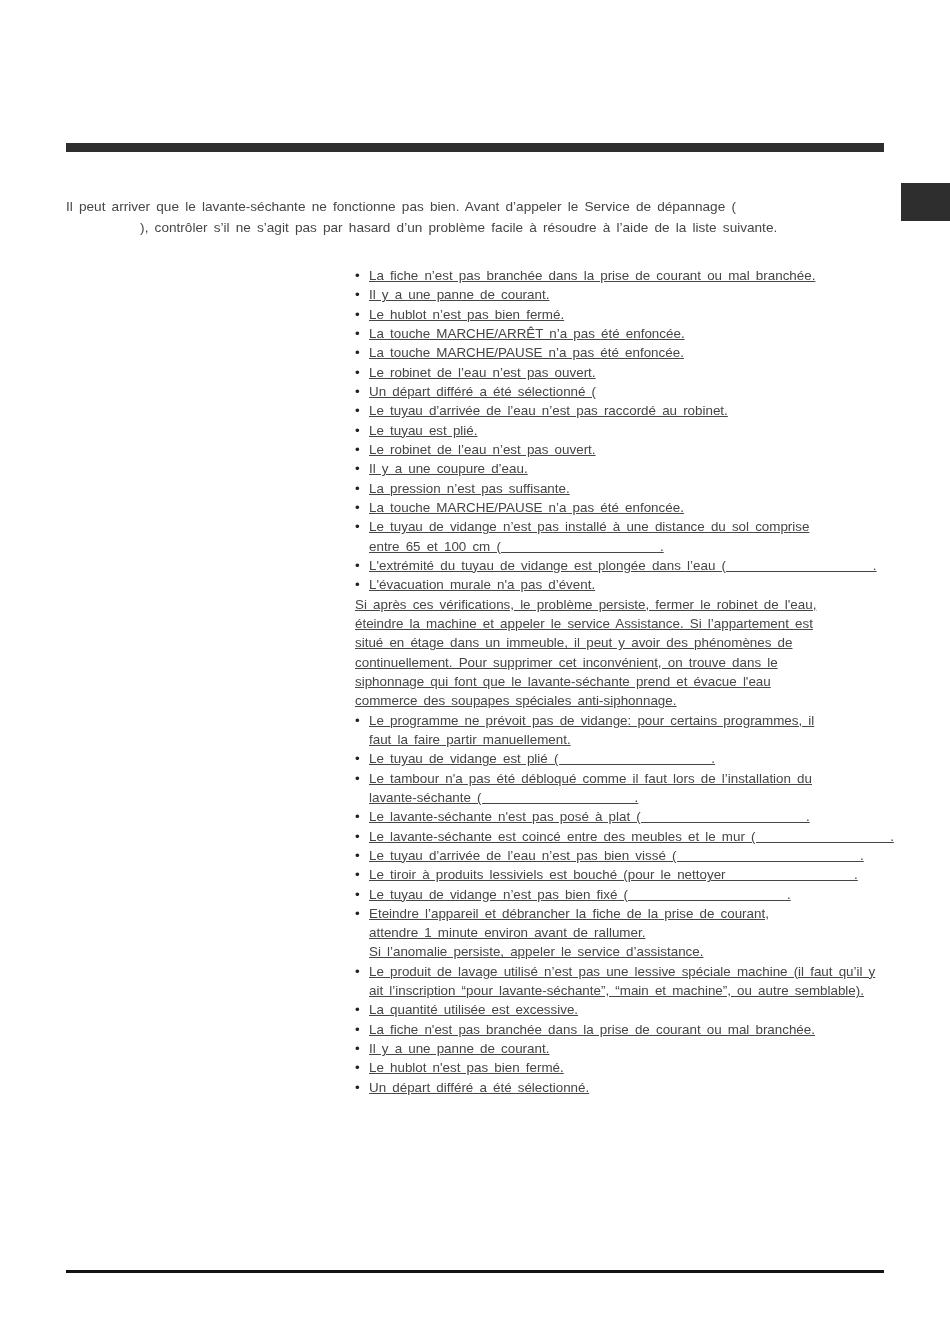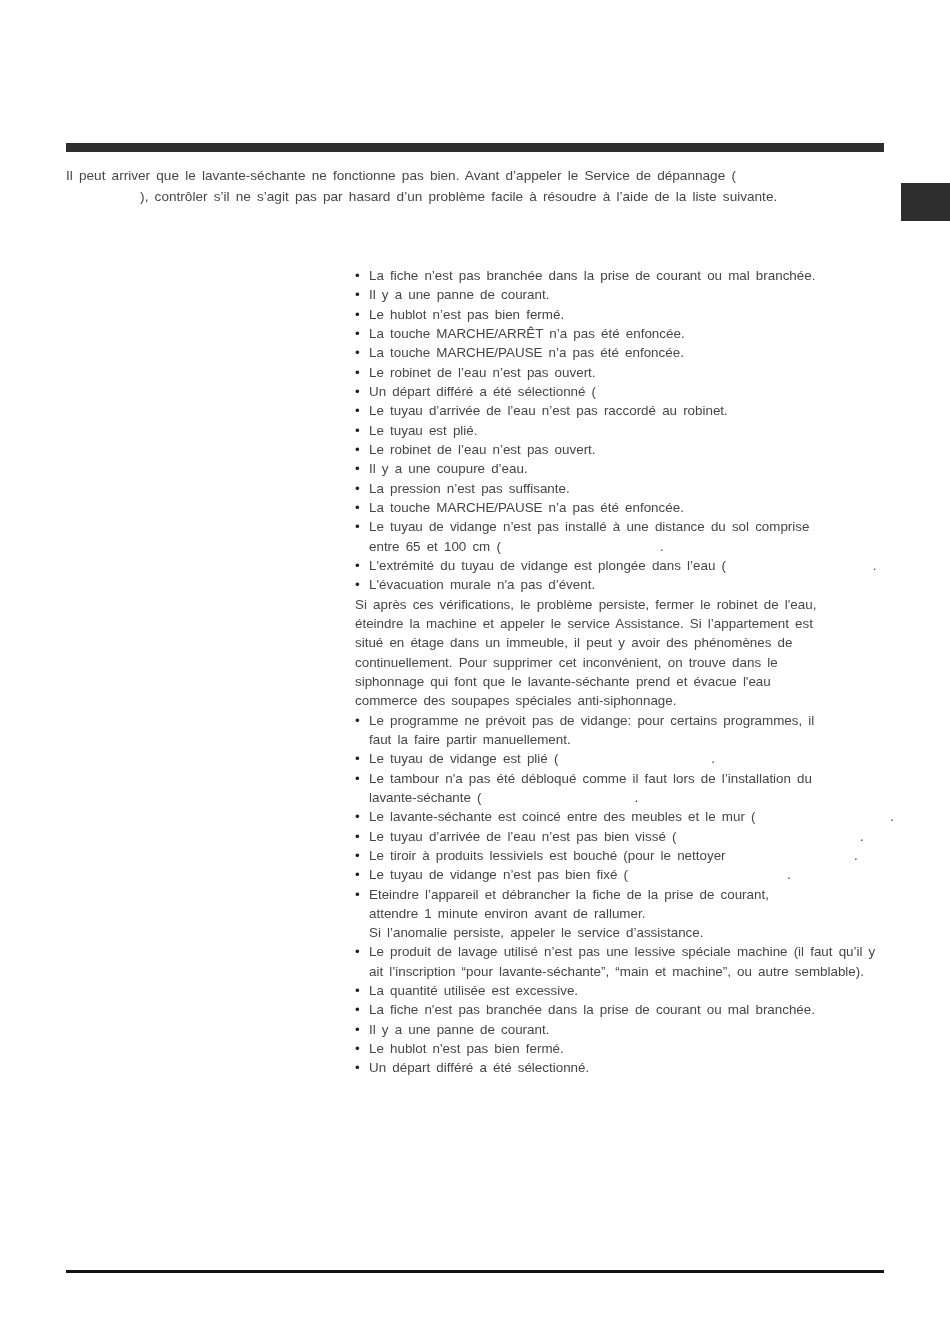--- a/index.html
+++ b/index.html
@@ -4,29 +4,29 @@
 <style>
   html,body{margin:0;padding:0;background:#ffffff;}
   .page{
     position:relative;width:950px;height:1344px;background:#ffffff;overflow:hidden;
     font-family:"Liberation Sans", sans-serif;color:#464646;
   }
   .top-bar{position:absolute;left:66px;top:143px;width:818px;height:9px;background:#2e2e2e;}
   .side-tab{position:absolute;left:901px;top:183px;width:49px;height:38px;background:#2e2e2e;}
   .bottom-rule{position:absolute;left:66px;top:1270px;width:818px;height:3px;background:#131313;}
   .intro{
-    position:absolute;left:66px;top:165px;width:840px;
+    position:absolute;left:66px;top:196px;width:840px;
     font-size:13.6px;line-height:21px;word-spacing:2.4px;
   }
   .intro-line{white-space:nowrap;height:21px;}
   .content{
     position:absolute;left:355px;top:266px;width:540px;
     font-size:13.4px;line-height:19.33px;word-spacing:2.4px;
   }
-  .line{white-space:nowrap;height:19.33px;}
+  .line{white-space:nowrap;height:19.33px;text-decoration:underline;}
   .line.gap{margin-top:0;}
   .marker{display:inline-block;width:14px;color:#222222;}
   .t-c .marker{visibility:hidden;}
   .text{color:#464646;}
 </style>
 </head>
 <body>
 
 <div class="page">
   <div class="top-bar"></div>
@@ -90,20 +90,21 @@
 
       <div class="line t-c"><span class="marker">•</span><span class="text">faut la faire partir manuellement.</span></div>
 
       <div class="line t-b"><span class="marker">•</span><span class="text">Le tuyau de vidange est plié (&nbsp;&nbsp;&nbsp;&nbsp;&nbsp;&nbsp;&nbsp;&nbsp;&nbsp;&nbsp;&nbsp;&nbsp;&nbsp;&nbsp;&nbsp;&nbsp;&nbsp;&nbsp;&nbsp;&nbsp;&nbsp;&nbsp;&nbsp;&nbsp;&nbsp;.</span></div>
 
 
       <div class="line t-b gap"><span class="marker">•</span><span class="text">Le tambour n'a pas été débloqué comme il faut lors de l’installation du</span></div>
 
       <div class="line t-c"><span class="marker">•</span><span class="text">lavante-séchante (&nbsp;&nbsp;&nbsp;&nbsp;&nbsp;&nbsp;&nbsp;&nbsp;&nbsp;&nbsp;&nbsp;&nbsp;&nbsp;&nbsp;&nbsp;&nbsp;&nbsp;&nbsp;&nbsp;&nbsp;&nbsp;&nbsp;&nbsp;&nbsp;&nbsp;.</span></div>
 
+      <div class="line t-b"><span class="marker">•</span><span class="text">Le lavante-séchante n'est pas posé à plat (&nbsp;&nbsp;&nbsp;&nbsp;&nbsp;&nbsp;&nbsp;&nbsp;&nbsp;&nbsp;&nbsp;&nbsp;&nbsp;&nbsp;&nbsp;&nbsp;&nbsp;&nbsp;&nbsp;&nbsp;&nbsp;&nbsp;&nbsp;&nbsp;&nbsp;&nbsp;&nbsp;.</span></div>
 
       <div class="line t-b"><span class="marker">•</span><span class="text">Le lavante-séchante est coincé entre des meubles et le mur (&nbsp;&nbsp;&nbsp;&nbsp;&nbsp;&nbsp;&nbsp;&nbsp;&nbsp;&nbsp;&nbsp;&nbsp;&nbsp;&nbsp;&nbsp;&nbsp;&nbsp;&nbsp;&nbsp;&nbsp;&nbsp;&nbsp;.</span></div>
 
       <div class="line t-b gap"><span class="marker">•</span><span class="text">Le tuyau d’arrivée de l’eau n’est pas bien vissé (&nbsp;&nbsp;&nbsp;&nbsp;&nbsp;&nbsp;&nbsp;&nbsp;&nbsp;&nbsp;&nbsp;&nbsp;&nbsp;&nbsp;&nbsp;&nbsp;&nbsp;&nbsp;&nbsp;&nbsp;&nbsp;&nbsp;&nbsp;&nbsp;&nbsp;&nbsp;&nbsp;&nbsp;&nbsp;&nbsp;.</span></div>
 
       <div class="line t-b"><span class="marker">•</span><span class="text">Le tiroir à produits lessiviels est bouché (pour le nettoyer&nbsp;&nbsp;&nbsp;&nbsp;&nbsp;&nbsp;&nbsp;&nbsp;&nbsp;&nbsp;&nbsp;&nbsp;&nbsp;&nbsp;&nbsp;&nbsp;&nbsp;&nbsp;&nbsp;&nbsp;&nbsp;.</span></div>
 
       <div class="line t-b"><span class="marker">•</span><span class="text">Le tuyau de vidange n’est pas bien fixé (&nbsp;&nbsp;&nbsp;&nbsp;&nbsp;&nbsp;&nbsp;&nbsp;&nbsp;&nbsp;&nbsp;&nbsp;&nbsp;&nbsp;&nbsp;&nbsp;&nbsp;&nbsp;&nbsp;&nbsp;&nbsp;&nbsp;&nbsp;&nbsp;&nbsp;&nbsp;.</span></div>
 
       <div class="line t-b gap"><span class="marker">•</span><span class="text">Eteindre l’appareil et débrancher la fiche de la prise de courant,</span></div>

